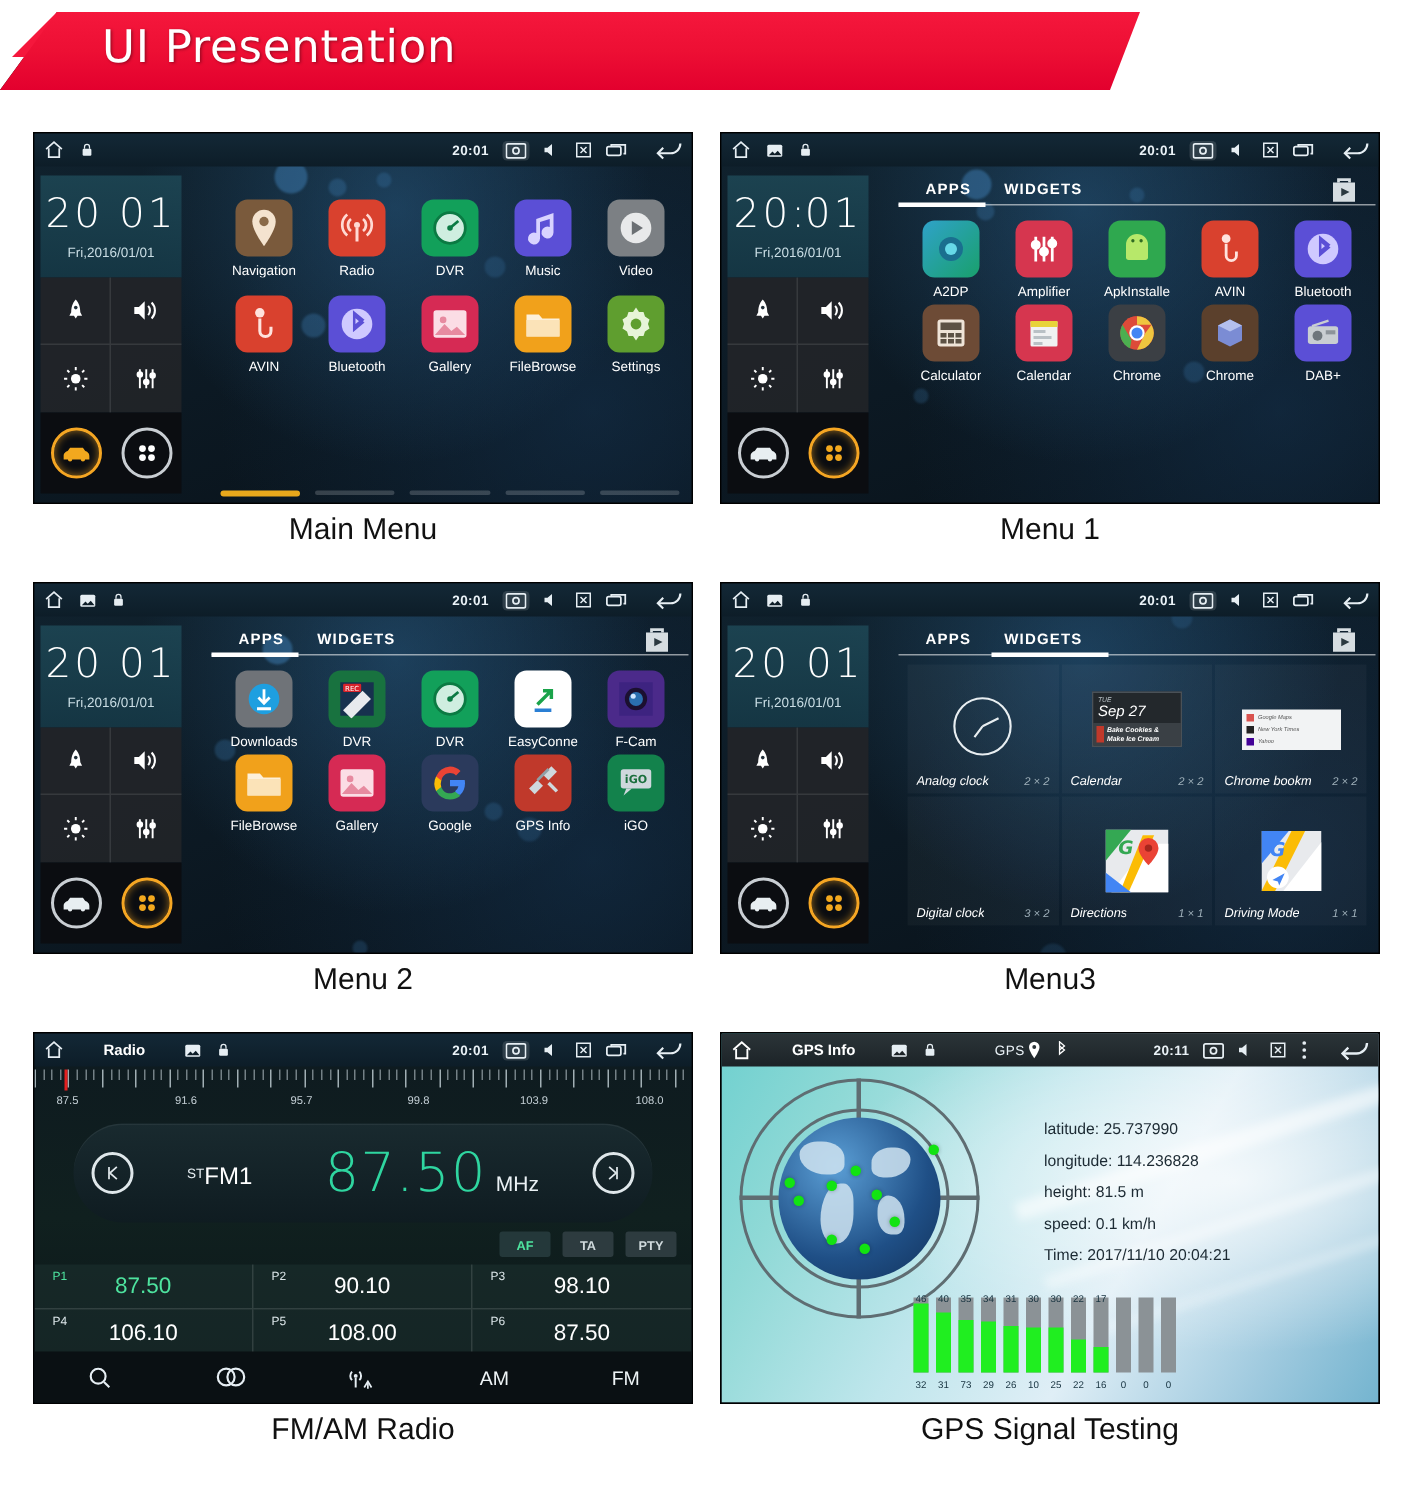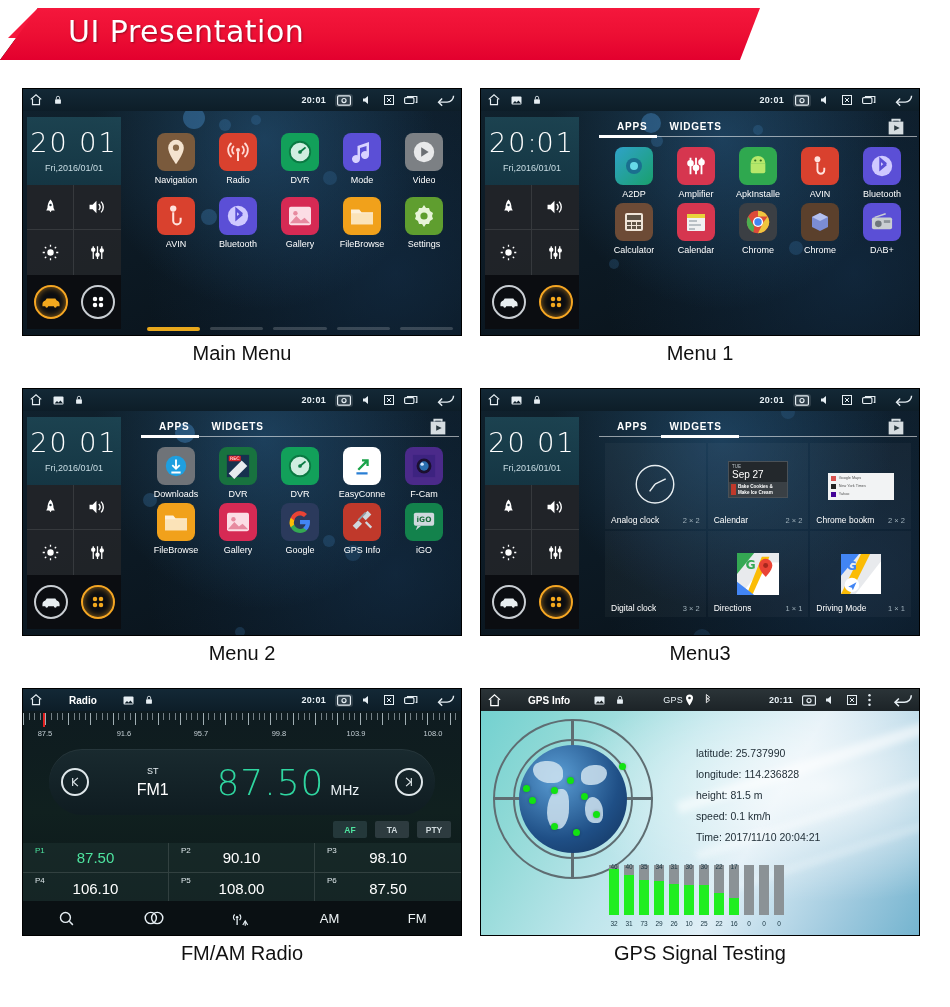--- a/index.html
+++ b/index.html
@@ -111,41 +111,41 @@
   .applabel { font-size: 9px; color: #fff; margin-top: 4px; max-width: 56px; overflow: hidden;
               text-overflow: clip; white-space: nowrap; text-align: center; }
 
   .pagebar { position: absolute; left: 0; right: 0; bottom: 4px; display: flex; gap: 10px; padding: 0 6px; }
   .pagedash { flex: 1; height: 3px; background: rgba(255,255,255,.18); border-radius: 2px; }
   .pagedash.on { background: #e8a81c; height: 4px; }
 
   
   .widgrid { display: grid; grid-template-columns: repeat(3, 1fr); gap: 2px; padding: 6px 6px 0 6px; }
   .widcell { height: 86px; background: rgba(255,255,255,.035); position: relative;
-             display: flex; flex-direction: column; justify-content: center; }
+             display: flex; flex-direction: column; justify-content: center; font-style: italic; }
   .widpreview { height: 62px; width: 100%; display:flex; align-items:center; justify-content:center; }
   .widfoot { position: absolute; left: 6px; right: 6px; bottom: 4px; display: flex; justify-content: space-between; align-items: baseline; }
   .widname { font-size: 8.5px; color: #fff; white-space: nowrap; overflow: hidden; margin-top: 28px; }
   .widsize { font-size: 7.5px; color: #9fb0ba; }
 
   
   .radio-bg { position: absolute; inset: 0; background: linear-gradient(180deg,#0e1a20 0%, #10201f 50%, #0b1518 100%); }
   .ruler { position: absolute; left: 0; right: 0; top: 24px; height: 34px; }
   .rtick { position: absolute; top: 0; width: 1px; background: #aab7bd; }
   .rnum { position: absolute; top: 16px; font-size: 7.5px; color: #c3ced4; transform: translateX(-50%); }
   .rmark { position: absolute; top: 0; width: 2px; height: 14px; background: #e32020; }
   .tunerbox {
     position: absolute; left: 26px; right: 26px; top: 60px; height: 66px; border-radius: 33px;
     background: linear-gradient(180deg,#192a2f,#0f1c21);
     display: flex; align-items: center; justify-content: space-between; padding: 0 12px;
     box-shadow: inset 0 1px 0 rgba(255,255,255,.06);
   }
   .navbtn { width: 28px; height: 28px; border-radius: 50%; border: 2px solid #dfe7ea; color: #dfe7ea;
             display: flex; align-items: center; justify-content: center; font-size: 13px; }
-  .bandcol { display: flex; flex-direction: column; align-items: center; width: 56px; }
+  .bandcol { display: flex; flex-direction: row; align-items: center; width: 56px; }
   .st { font-size: 9px; color: #e6eef2; }
   .band { font-size: 16px; color: #fff; margin-top: 5px; }
   .freq { font-size: 36px; color: #2fd6a0; font-family: "DejaVu Sans", sans-serif; font-weight: 300; letter-spacing: 1px; }
   .mhz { font-size: 14px; color: #eaf1f4; margin-left: 6px; }
   .rdsrow { position: absolute; right: 10px; top: 132px; display: flex; gap: 8px; }
   .rdsbtn { width: 34px; height: 17px; border-radius: 2px; background: #2d3b3f; color: #cfd9dc;
             font-size: 8.5px; font-weight: bold; display: flex; align-items: center; justify-content: center; }
   .rdsbtn.act { color: #4ee39f; background: #24383a; }
   .presets { position: absolute; left: 0; right: 0; top: 154px; height: 60px;
              display: grid; grid-template-columns: repeat(3,1fr); grid-template-rows: 1fr 1fr;
@@ -355,21 +355,21 @@
                 </svg>
             </div>
             <div class="applabel">DVR</div>
           </div>
           <div class="app">
             <div class="appicon" style="background:#5b4fd6">
               <svg width="22" height="24" viewBox="0 0 22 24" fill="#d8d3ff">
                   <path d="M18 2v13a4 4 0 11-2.5-3.7V6L9 8v11a4 4 0 11-2.5-3.7V6z"></path>
                 </svg>
             </div>
-            <div class="applabel">Mode</div>
+            <div class="applabel">Music</div>
           </div>
           <div class="app">
             <div class="appicon" style="background:#7c8084">
               <svg width="26" height="26" viewBox="0 0 28 28" fill="none">
                   <circle cx="14" cy="14" r="11" fill="#e8e9ea"></circle>
                   <path d="M11 9l8 5-8 5z" fill="#6b6f73"></path>
                 </svg>
             </div>
             <div class="applabel">Video</div>
           </div>

